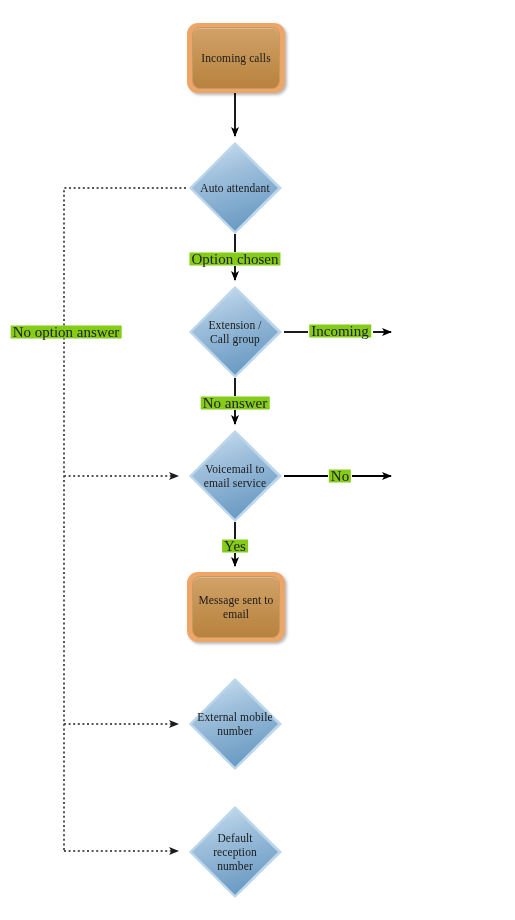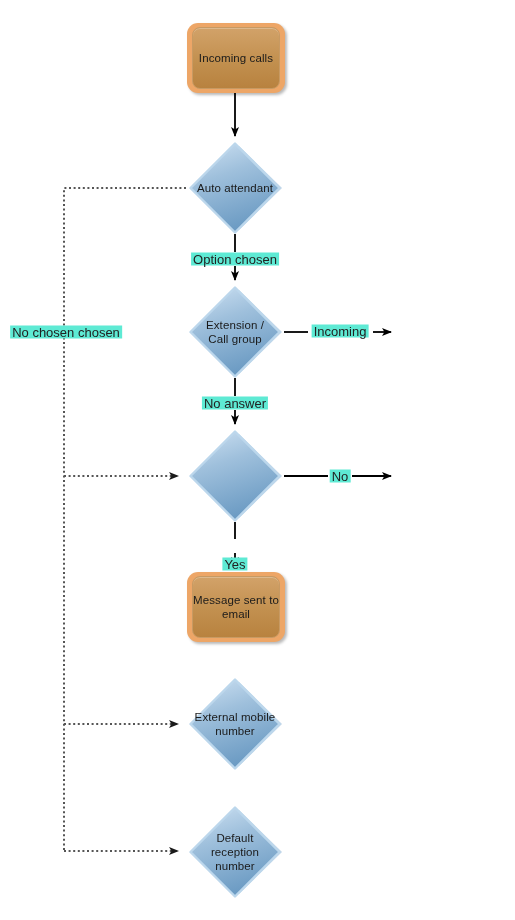--- a/index.html
+++ b/index.html
@@ -12,20 +12,21 @@
     height: 920px;
     position: relative;
     font-family: "Liberation Sans", sans-serif;
     overflow: hidden;
   }
   #canvas {
     position: absolute;
     left: 0; top: 0;
     width: 466px;
     height: 920px;
+    font-family: Liberation Serif, serif;
   }
   #edge-layer {
     position: absolute;
     left: 0; top: 0;
     width: 515px;
     height: 920px;
     pointer-events: none;
   }
   
   .node {
@@ -70,24 +71,24 @@
     height: 100%;
   }
   .node-diamond .dlabel {
     position: relative;
     z-index: 2;
     width: 104%;
     text-align: center;
   }
   .elabel {
     position: absolute;
-    font-size: 13px;
+    font-size: 15px;
     line-height: 13px;
     color: #222222;
-    background: #5eead4;
+    background: #84cc16;
     white-space: nowrap;
     padding: 0 2px;
     text-align: left;
   }
 </style>
 </head>
 <body>
 
 <div id="canvas">
 
@@ -180,20 +181,21 @@
     </svg>
     <span class="dlabel">Auto attendant</span>
   </div>
 
 
   <div class="node node-diamond" style="left:186px; top:430px; width:98px; height:92px;">
     <svg class="dshape" viewBox="0 0 98 92">
       <path d="M53,4 L96,46 L53,88 L10,46 Z" fill="#8fb5d6" opacity="0.55"></path>
       <path d="M49,1.5 L93.5,46 L49,90.5 L4.5,46 Z" fill="url(#blue-grad)" stroke="#bcd7ec" stroke-width="2.4" stroke-linejoin="round"></path>
     </svg>
+    <span class="dlabel multiline">Voicemail to<br>email service</span>
   </div>
 
 
   <div class="node node-box" style="left:187px; top:572px; width:98px; height:70px;align-items:center;">
     <div class="inner">
       <span class="multiline">Message sent to<br>email</span>
     </div>
   </div>
 
   <div class="node node-diamond" style="left:186px; top:678px; width:98px; height:92px;">
@@ -213,17 +215,17 @@
   </div>
 
   <div class="elabel" style="left:235px; top:259px; transform:translate(-50%,-50%);">Option chosen</div>
 
   <div class="elabel" style="left:340px; top:331px; transform:translate(-50%,-50%);">Incoming</div>
 
   <div class="elabel" style="left:235px; top:403px; transform:translate(-50%,-50%);">No answer</div>
 
   <div class="elabel" style="left:340px; top:476px; transform:translate(-50%,-50%);">No</div>
 
-  <div class="elabel" style="left:235px; top:546px; transform:translate(-50%,-50%);margin-top:18px;">Yes</div>
-
-  <div class="elabel" style="left:66px; top:332px; transform:translate(-50%,-50%);">No chosen chosen</div>
+  <div class="elabel" style="left:235px; top:546px; transform:translate(-50%,-50%);">Yes</div>
+
+  <div class="elabel" style="left:66px; top:332px; transform:translate(-50%,-50%);">No option answer</div>
 
 </div>
 
 </body></html>

